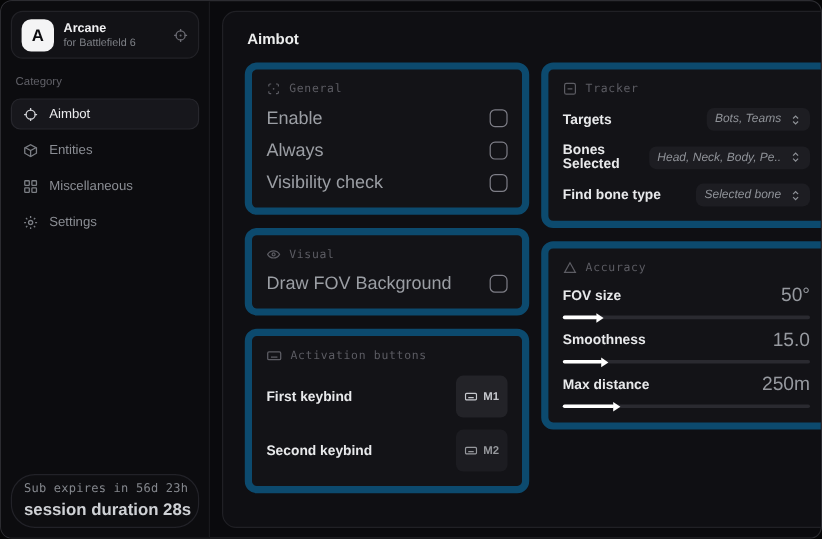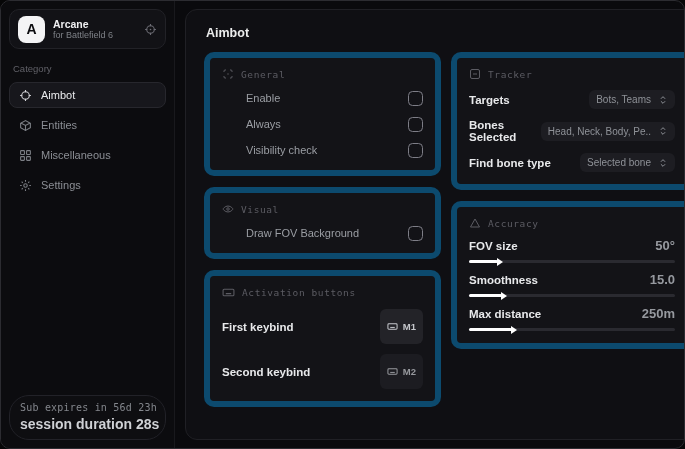--- a/index.html
+++ b/index.html
@@ -75,48 +75,48 @@
     display:flex; align-items:center; gap:7px;
     color:#5c5c63; font-family:"DejaVu Sans Mono", monospace;
     font-size:9.5px; letter-spacing:0.6px; margin-bottom:4px;
   }
   .card-header .hdr-ic { display:flex; color:#5c5c63; }
 
   .row {
     display:flex; align-items:center; justify-content:space-between;
     margin-top:10px; min-height:16px;
   }
-  .row-label-dim { color:#9b9ea4; font-size:11px;margin-left:24px; }
+  .row-label-dim { color:#9b9ea4; font-size:15px; }
   .row-label-bright { color:#e8e9eb; font-size:11.5px; font-weight:bold; }
   .row-right { display:flex; align-items:center; gap:8px; }
 
   .checkbox {
     width:15px; height:15px; border:1.5px solid #7e7e87;
     border-radius:4.5px; background:transparent; cursor:pointer;
   }
   .swatch { width:11px; height:11px; border-radius:3.5px; cursor:pointer; }
 
   .keybind-pill {
     display:flex; align-items:center; gap:5px;
     background:#232328; border-radius:6px; padding:12px 7px;
     color:#c6c8cd; font-size:9.5px; font-weight:bold; cursor:pointer;
   }
   .keybind-pill.dim { background:#1c1c21; color:#96989d; }
   .keybind-pill .kb-ic { display:flex; }
 
   .select-pill {
     display:flex; align-items:center; gap:7px;
     background:#1d1d22; border-radius:6px; padding:4px 7px;
-    color:#8f9298; font-size:10px; cursor:pointer; white-space:nowrap;
+    color:#8f9298; font-size:10px; cursor:pointer; white-space:nowrap;font-style:italic;
   }
   .select-pill .uf-ic { display:flex; color:#8f9298; }
 
   .slider-group { margin-top:9px; }
   .slider-head { display:flex; justify-content:space-between; align-items:center; }
-  .slider-value { color:#96999f; font-size:13px;font-weight:bold; }
+  .slider-value { color:#96999f; font-size:16px; }
   .slider-track {
     margin-top:7px; height:3px; background:#2a2a30; border-radius:2px;
     position:relative; width:100%; cursor:pointer;
   }
   .slider-fill { position:absolute; left:0; top:0; height:3px; background:#ffffff; border-radius:2px; }
   .slider-fill::after {
     content:""; position:absolute; right:-5px; top:-2.5px;
     border-left:6px solid #ffffff; border-top:4px solid transparent; border-bottom:4px solid transparent;
   }
   svg { display:block; }

